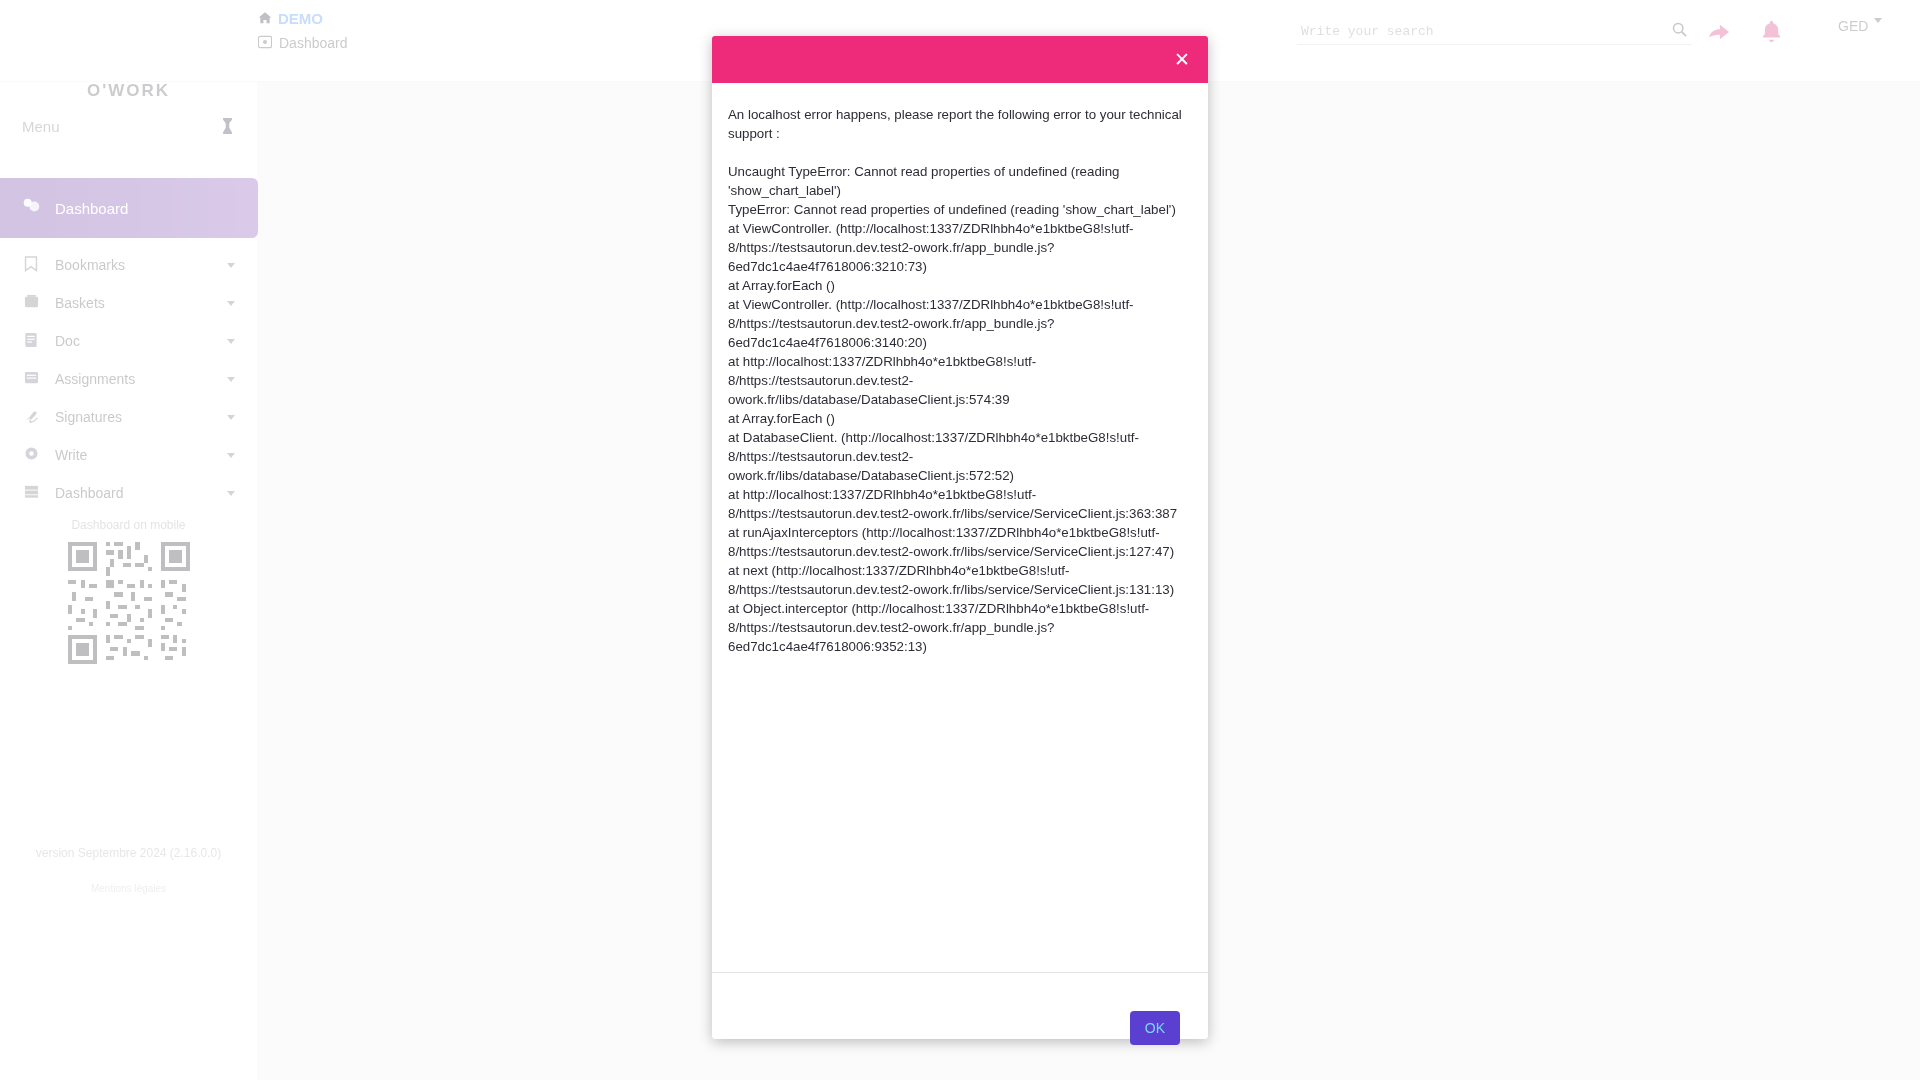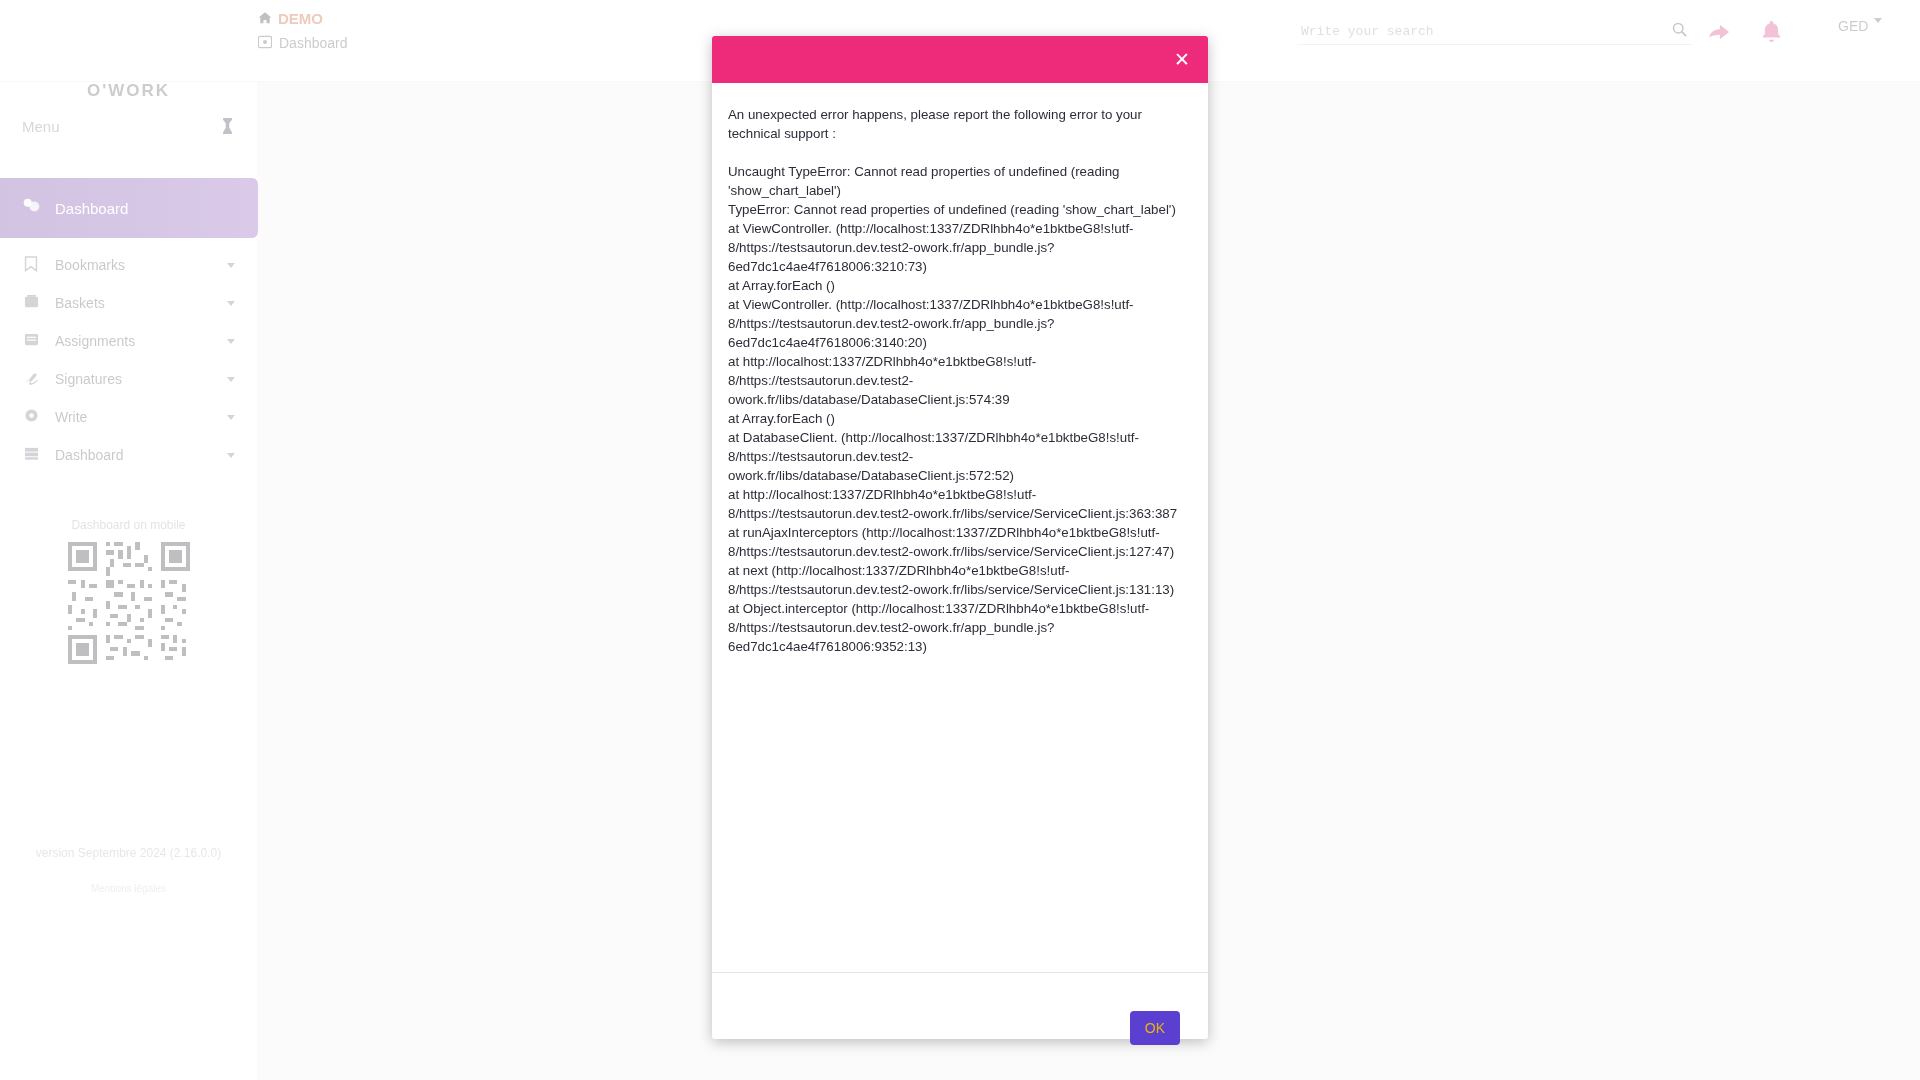--- a/index.html
+++ b/index.html
@@ -37,21 +37,21 @@
     color: #4a4a55; font-weight: 700;
   }
 
   .breadcrumb {
     position: absolute; left: 258px; top: 10px;
     font-size: 14px; color: #2c2c38;
   }
   .breadcrumb .crumb-main {
     font-weight: 700; font-size: 15px;
     display: flex; align-items: center; gap: 6px;
-    color: #c2410c;
+    color: #3b82f6;
   }
   .breadcrumb .crumb-sub {
     margin-top: 8px;
     display: flex; align-items: center; gap: 7px;
     font-size: 14px; color: #44444f;
   }
   .ico { display: inline-block; line-height: 1; }
 
   .search-box {
     position: absolute; top: 18px; left: 1297px;
@@ -209,21 +209,21 @@
     flex: 0 0 auto;
     height: 67px;
     border-top: 1px solid #e4e4e8;
     display: flex; align-items: center; justify-content: flex-end;
     padding-right: 28px;
   }
   .ok-btn {
     min-width: 48px; height: 34px;
     padding: 0 15px;
     background: #5b3fd1;
-    color: #eab308;
+    color: #7dd3fc;
     border: none; border-radius: 4px;
     font-size: 14px; cursor: pointer;
     font-family: "Liberation Sans", sans-serif;
     margin-top: 44px;
   }
 </style>
 </head>
 <body>
 
 <div id="app">
@@ -320,20 +320,32 @@
       <span class="ic">
         <svg width="15" height="15" viewBox="0 0 16 16">
             <rect x="1" y="3" width="14" height="11" rx="1.5" fill="#6a6a78"></rect>
             <rect x="3.4" y="1" width="9.2" height="2" fill="#6a6a78"></rect>
           </svg>
       </span>
       <span class="txt">Baskets</span>
       <span class="chev"></span>
     </div>
 
+    <div class="nav-item">
+      <span class="ic">
+        <svg width="14" height="16" viewBox="0 0 14 17">
+            <rect x="1" y="1" width="12" height="15" rx="1.5" fill="#6a6a78"></rect>
+            <rect x="3" y="4" width="8" height="1.3" fill="#ffffff"></rect>
+            <rect x="3" y="7" width="8" height="1.3" fill="#ffffff"></rect>
+            <rect x="3" y="10" width="5" height="1.3" fill="#ffffff"></rect>
+          </svg>
+      </span>
+      <span class="txt">Doc</span>
+      <span class="chev"></span>
+    </div>
 
     <div class="nav-item">
       <span class="ic">
         <svg width="15" height="15" viewBox="0 0 16 16">
             <rect x="1" y="2" width="14" height="12" rx="1.5" fill="#6a6a78"></rect>
             <rect x="3" y="5" width="10" height="1.3" fill="#ffffff"></rect>
             <rect x="3" y="8" width="10" height="1.3" fill="#ffffff"></rect>
           </svg>
       </span>
       <span class="txt">Assignments</span>
@@ -463,21 +475,21 @@
 
   <div class="content"></div>
 
   <div class="overlay"></div>
 
   <div class="modal">
     <div class="modal-header">
       <button class="modal-close">✕</button>
     </div>
     <div class="modal-body">
-      <div class="modal-intro">An unexpected error happens, please report the following error to your technical support :</div>
+      <div class="modal-intro">An localhost error happens, please report the following error to your technical support :</div>
       <div class="modal-stack">Uncaught TypeError: Cannot read properties of undefined (reading 'show_chart_label')
 TypeError: Cannot read properties of undefined (reading 'show_chart_label')
 at ViewController. (http://localhost:1337/ZDRlhbh4o*e1bktbeG8!s!utf-8/https://testsautorun.dev.test2-owork.fr/app_bundle.js?6ed7dc1c4ae4f7618006:3210:73)
 at Array.forEach ()
 at ViewController. (http://localhost:1337/ZDRlhbh4o*e1bktbeG8!s!utf-8/https://testsautorun.dev.test2-owork.fr/app_bundle.js?6ed7dc1c4ae4f7618006:3140:20)
 at http://localhost:1337/ZDRlhbh4o*e1bktbeG8!s!utf-8/https://testsautorun.dev.test2-owork.fr/libs/database/DatabaseClient.js:574:39
 at Array.forEach ()
 at DatabaseClient. (http://localhost:1337/ZDRlhbh4o*e1bktbeG8!s!utf-8/https://testsautorun.dev.test2-owork.fr/libs/database/DatabaseClient.js:572:52)
 at http://localhost:1337/ZDRlhbh4o*e1bktbeG8!s!utf-8/https://testsautorun.dev.test2-owork.fr/libs/service/ServiceClient.js:363:387
 at runAjaxInterceptors (http://localhost:1337/ZDRlhbh4o*e1bktbeG8!s!utf-8/https://testsautorun.dev.test2-owork.fr/libs/service/ServiceClient.js:127:47)

